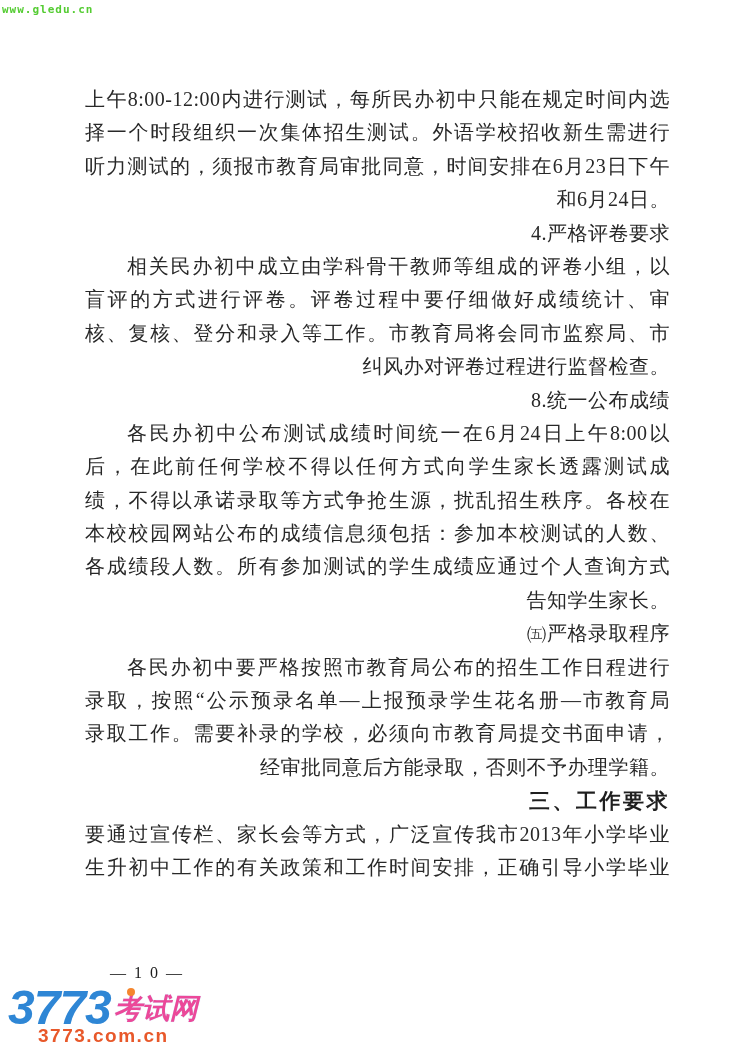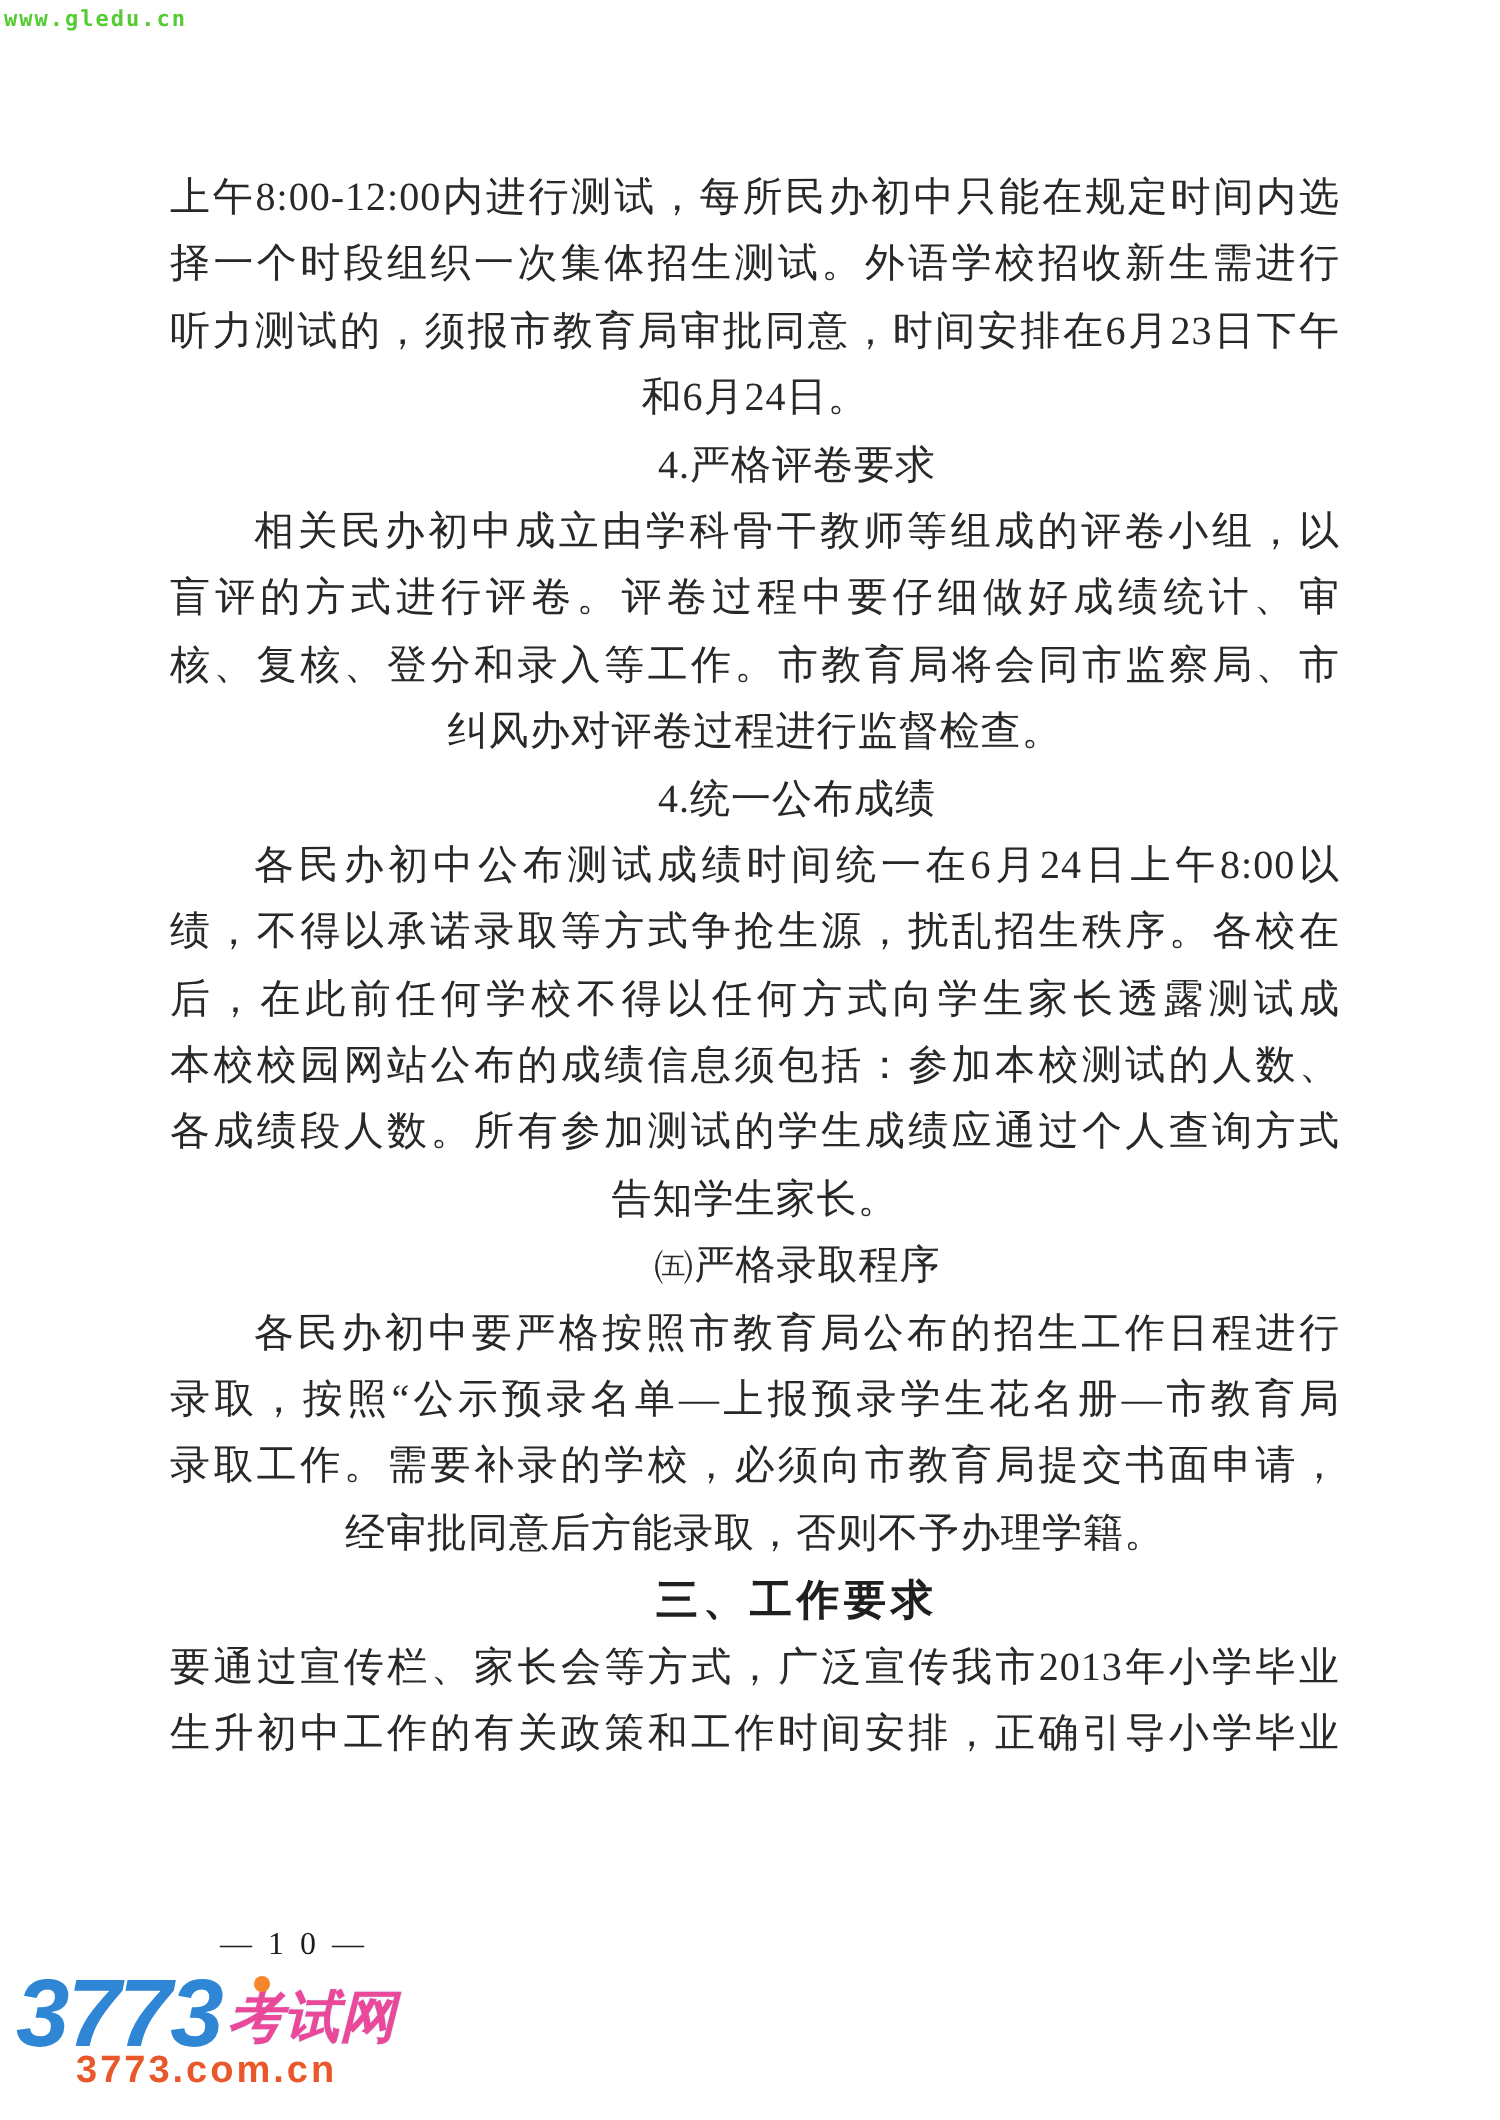--- a/index.html
+++ b/index.html
@@ -20,21 +20,21 @@
     color:#55cc33; letter-spacing:1px;
   }
 
   
   .doc {
     position:absolute; left:85px; top:83px; width:585px;
   }
   .tline {
     height:33.4px; line-height:33.4px;
     font-size:20px; color:#282828;
-    white-space:nowrap; text-align:center;
+    white-space:nowrap; text-align:right;
     letter-spacing:0.5px;
     overflow:visible;
   }
   .tline.fill {
     text-align:justify;
     text-align-last:justify;
     -moz-text-align-last:justify;
   }
   .tline.ind { padding-left:42px; }
   .tline.bold {
@@ -88,24 +88,24 @@
   <div class="doc">
       <div class="tline fill">上午8:00-12:00内进行测试，每所民办初中只能在规定时间内选</div>
       <div class="tline fill">择一个时段组织一次集体招生测试。外语学校招收新生需进行</div>
       <div class="tline fill">听力测试的，须报市教育局审批同意，时间安排在6月23日下午</div>
       <div class="tline">和6月24日。</div>
       <div class="tline ind">4.严格评卷要求</div>
       <div class="tline ind fill">相关民办初中成立由学科骨干教师等组成的评卷小组，以</div>
       <div class="tline fill">盲评的方式进行评卷。评卷过程中要仔细做好成绩统计、审</div>
       <div class="tline fill">核、复核、登分和录入等工作。市教育局将会同市监察局、市</div>
       <div class="tline">纠风办对评卷过程进行监督检查。</div>
-      <div class="tline ind">4.统一公布成绩</div>
+      <div class="tline ind">8.统一公布成绩</div>
       <div class="tline ind fill">各民办初中公布测试成绩时间统一在6月24日上午8:00以</div>
+      <div class="tline fill">后，在此前任何学校不得以任何方式向学生家长透露测试成</div>
       <div class="tline fill">绩，不得以承诺录取等方式争抢生源，扰乱招生秩序。各校在</div>
-      <div class="tline fill">后，在此前任何学校不得以任何方式向学生家长透露测试成</div>
       <div class="tline fill">本校校园网站公布的成绩信息须包括：参加本校测试的人数、</div>
       <div class="tline fill">各成绩段人数。所有参加测试的学生成绩应通过个人查询方式</div>
       <div class="tline">告知学生家长。</div>
       <div class="tline ind">㈤严格录取程序</div>
       <div class="tline ind fill">各民办初中要严格按照市教育局公布的招生工作日程进行</div>
       <div class="tline fill">录取，按照“公示预录名单—上报预录学生花名册—市教育局</div>
       <div class="tline fill">录取工作。需要补录的学校，必须向市教育局提交书面申请，</div>
       <div class="tline">经审批同意后方能录取，否则不予办理学籍。</div>
       <div class="tline ind bold">三、工作要求</div>
       <div class="tline fill">要通过宣传栏、家长会等方式，广泛宣传我市2013年小学毕业</div>

